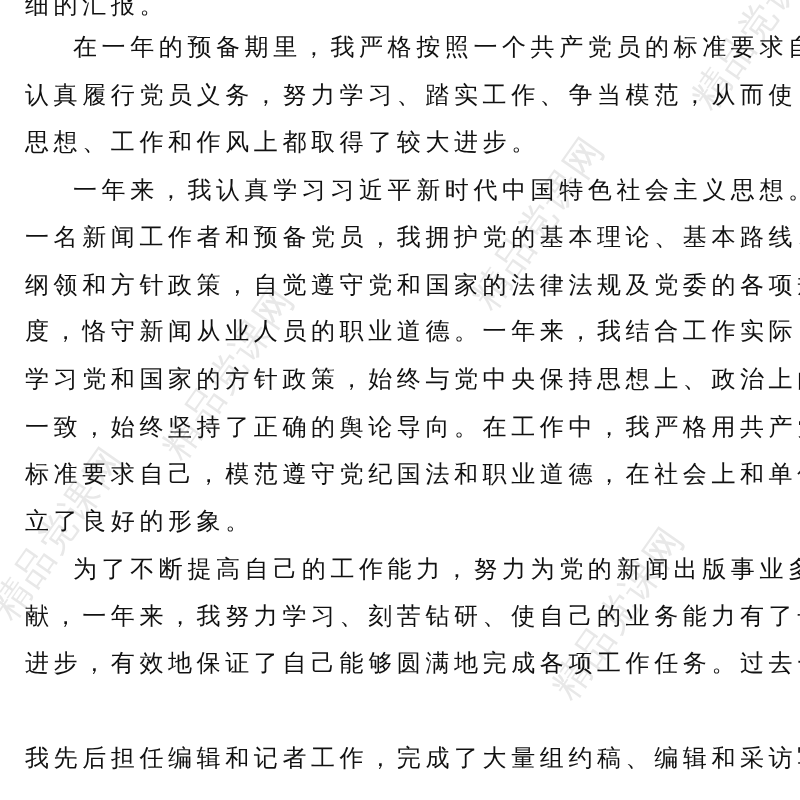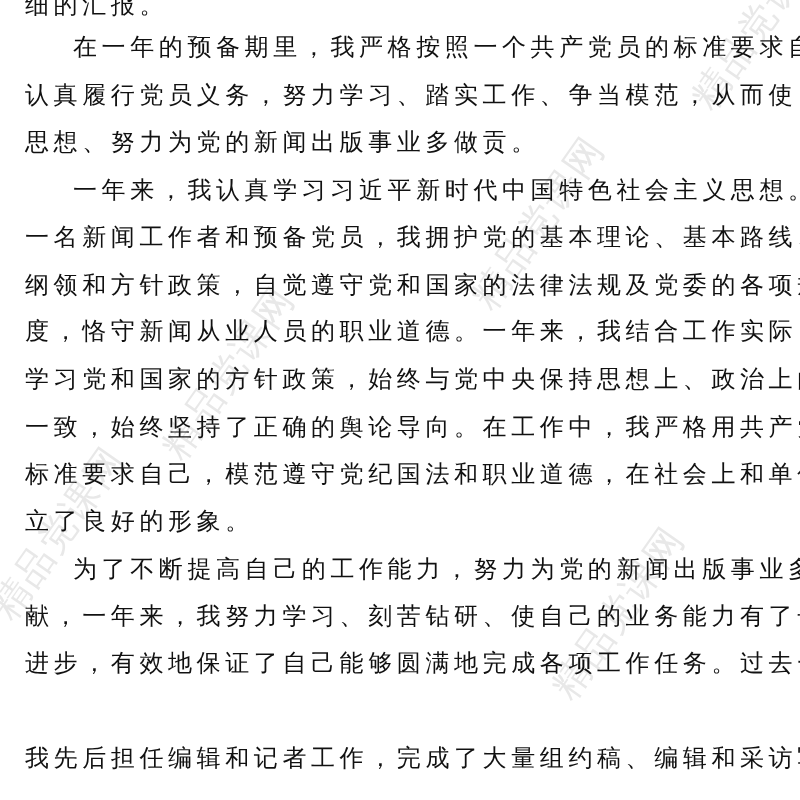--- a/index.html
+++ b/index.html
@@ -57,21 +57,21 @@
 
   <div class="watermark" style="left:150px; top:440px;">精品党课网</div>
   <div class="watermark" style="left:460px; top:290px;">精品党课网</div>
   <div class="watermark" style="left:-20px; top:600px;">精品党课网</div>
   <div class="watermark" style="left:540px; top:680px;">精品党课网</div>
   <div class="watermark" style="left:680px; top:90px;">精品党课网</div>
 
   <div class="line" style="top:-12px;">细的汇报。</div>
   <div class="line indent" style="top:30px;">在一年的预备期里，我严格按照一个共产党员的标准要求自己，</div>
   <div class="line" style="top:78px;">认真履行党员义务，努力学习、踏实工作、争当模范，从而使自己在</div>
-  <div class="line" style="top:125px;">思想、努力为党的新闻出版事业多做贡。</div>
+  <div class="line" style="top:125px;">思想、工作和作风上都取得了较大进步。</div>
   <div class="line indent" style="top:173px;">一年来，我认真学习习近平新时代中国特色社会主义思想。作为</div>
   <div class="line" style="top:220px;">一名新闻工作者和预备党员，我拥护党的基本理论、基本路线、基本</div>
   <div class="line" style="top:268px;">纲领和方针政策，自觉遵守党和国家的法律法规及党委的各项规章制</div>
   <div class="line" style="top:314px;">度，恪守新闻从业人员的职业道德。一年来，我结合工作实际，认真</div>
   <div class="line" style="top:362px;">学习党和国家的方针政策，始终与党中央保持思想上、政治上的高度</div>
   <div class="line" style="top:410px;">一致，始终坚持了正确的舆论导向。在工作中，我严格用共产党员的</div>
   <div class="line" style="top:457px;">标准要求自己，模范遵守党纪国法和职业道德，在社会上和单位中树</div>
   <div class="line" style="top:504px;">立了良好的形象。</div>
   <div class="line indent" style="top:552px;">为了不断提高自己的工作能力，努力为党的新闻出版事业多做贡</div>
   <div class="line" style="top:599px;">献，一年来，我努力学习、刻苦钻研、使自己的业务能力有了长足的</div>

